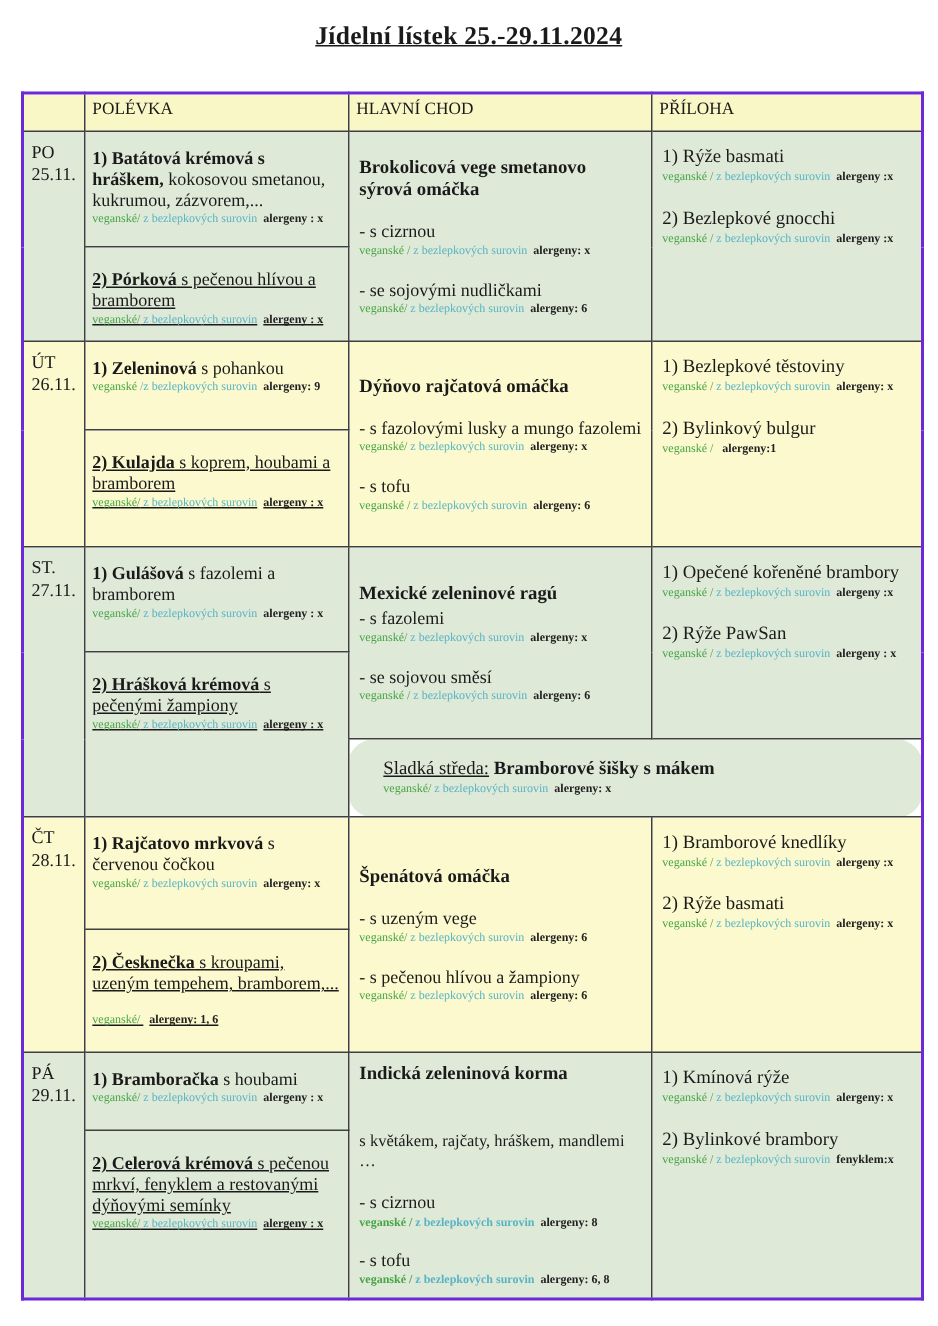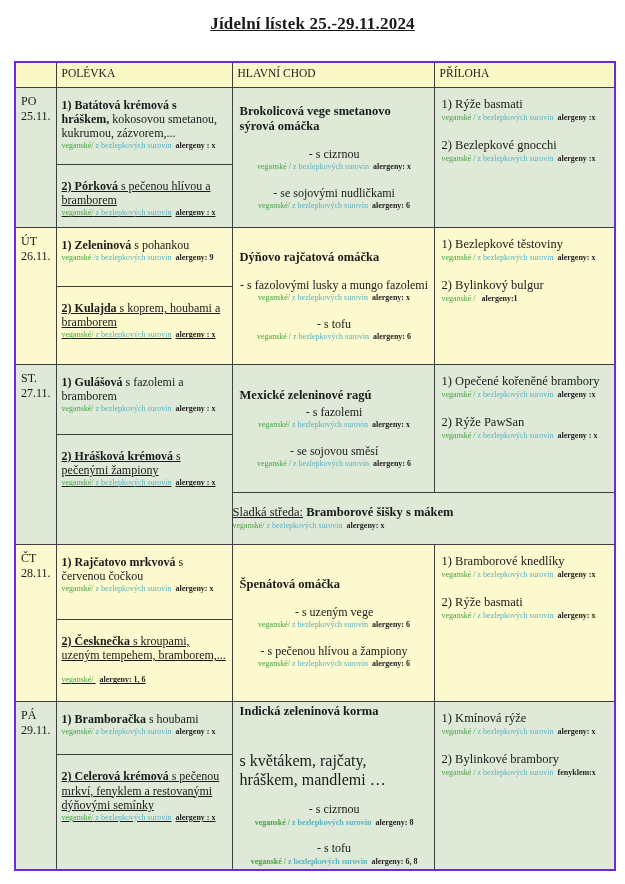--- a/index.html
+++ b/index.html
@@ -9,25 +9,25 @@
   col.c-day{width:38px;} col.c-soup{width:176px;} col.c-main{width:202px;} col.c-side{width:181px;}
   td,th{border:1px solid #3f3f3f;vertical-align:top;padding:2px 5px;overflow:hidden;}
   th{background:#faf7c6;text-align:left;font-weight:normal;font-size:11.5px;padding:4px 5px;height:16px;}
   tr.tone-green td{background:#dfe9d8;}
   tr.tone-yellow td{background:#fbf9cd;}
   .day-cell{font-size:12px;line-height:1.25;padding-top:6px;}
   .soup-cell{font-size:12px;line-height:1.18;padding-top:10px;}
   .soup2{padding-top:14px;text-decoration:underline;}
   .main-cell{font-size:12px;line-height:1.2;vertical-align:middle;padding-left:7px;}
   .side-cell{font-size:12.5px;line-height:1.2;padding-top:9px;padding-left:7px;}
-  .special-cell{font-size:12.5px;vertical-align:middle;padding-left:0;}
+  .special-cell{font-size:12.5px;vertical-align:middle;padding-left:23px;border-radius:17px;}
   .dish-bold,b{font-weight:bold;}
   .main-title{font-weight:bold;font-size:12.5px;margin-bottom:2px;}
-  .main-sub{font-size:16px;margin-top:32px;}
-  .variant{margin-top:13px;text-align:center;}
+  .main-sub{font-size:11px;margin-top:32px;}
+  .variant{margin-top:13px;}
   .variant.tight{margin-top:2px;}
   .side-item + .side-item{margin-top:15px;}
   .tag{font-size:8px;line-height:1.3;margin-top:1px;white-space:nowrap;}
   .tag .vegan{color:#46a546;}
   .tag .gf{color:#58b4c4;}
   .tag .allerg{color:#222;font-weight:bold;margin-left:4px;}
   .tag.boldtag .vegan,.tag.boldtag .gf{font-weight:bold;}
   .tag.gap{margin-top:13px;}
   .special-label{text-decoration:underline;}
   .special-name{font-weight:bold;}

